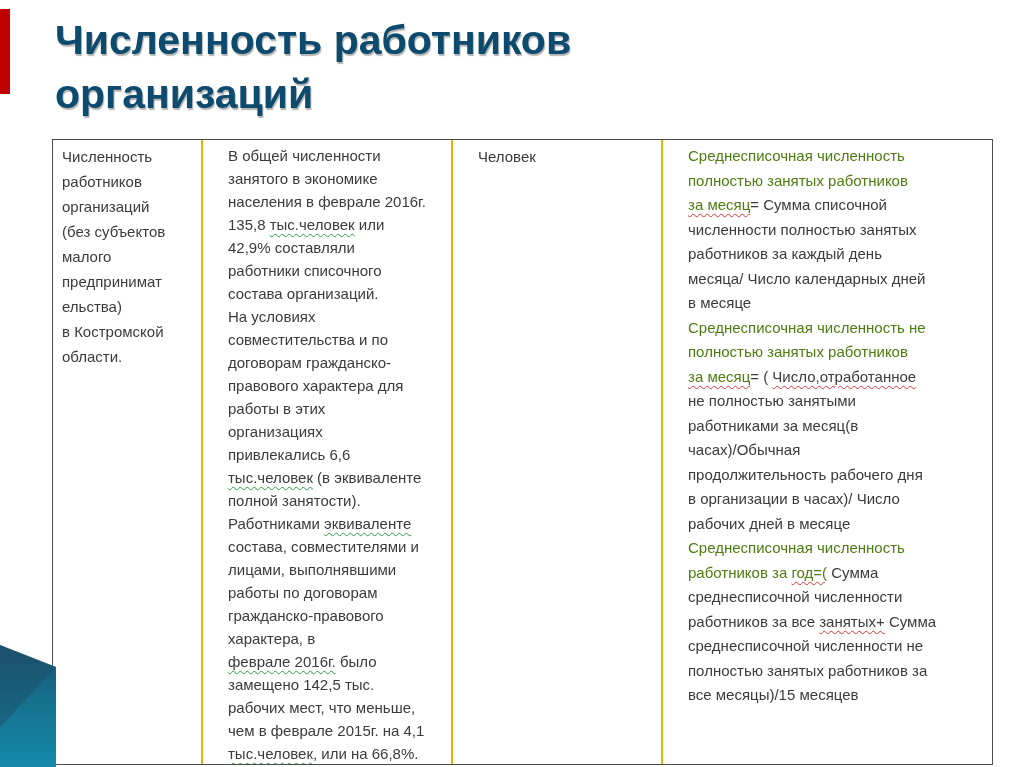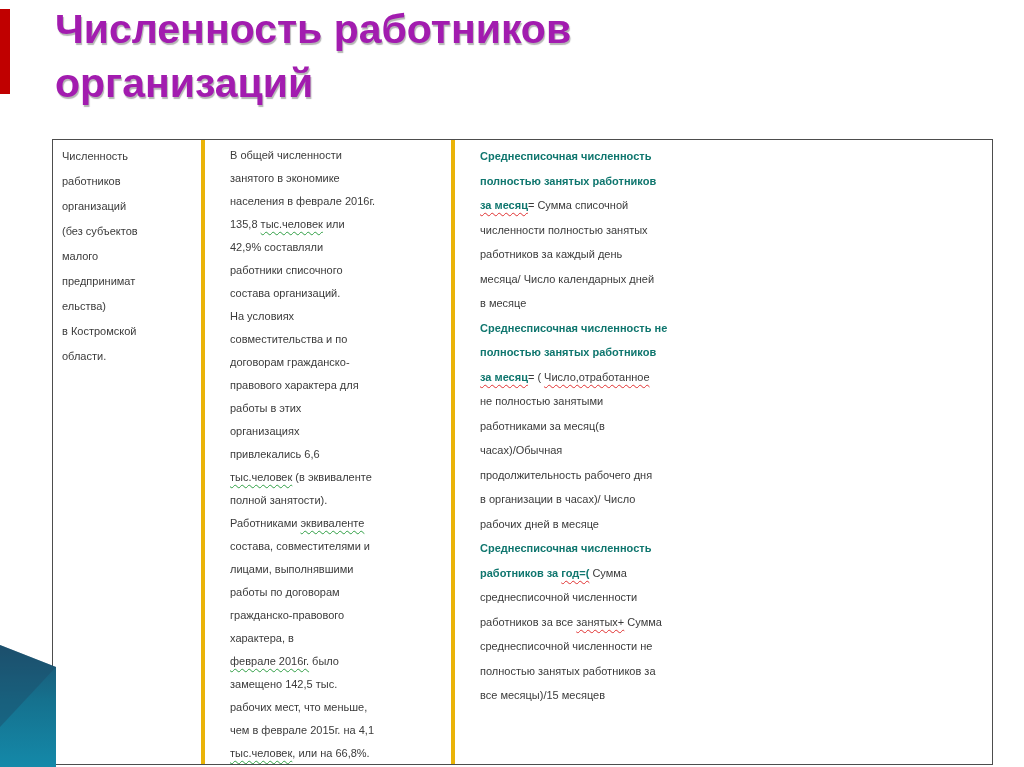--- a/index.html
+++ b/index.html
@@ -16,53 +16,53 @@
   }
   .accent-bar {
     position: absolute;
     left: 0; top: 9;
     top: 9px;
     width: 10px; height: 85px;
     background: #C00000;
   }
   .title {
     position: absolute;
-    left: 55px; top: 2px;
+    left: 55px; top: 13px;
     width: 760px;
     margin: 0;
     font-size: 41px;
     line-height: 54px;
     font-weight: bold;
-    color: #a21caf;
+    color: #0c4a6e;
     text-shadow: 1px 1.5px 1px rgba(40,40,40,0.35);
     letter-spacing: 0px;
   }
   .table {
     position: absolute;
     left: 52px; top: 139px;
     width: 941px; height: 626px;
     display: flex;
     border: 1px solid #4d4d4d;
     box-sizing: border-box;
     background: #ffffff;
   }
   .cell {
     box-sizing: border-box;
     padding: 4px 8px 0 9px;
     white-space: pre-line;
     color: #3b3b3b;
-    font-size: 11px;
+    font-size: 15px;
     overflow: hidden;
   }
-  .cell + .cell { border-left: 4px solid #eab308; padding-left: 25px; }
+  .cell + .cell { border-left: 2px solid #eab308; padding-left: 25px; }
   .col-indicator   { width: 148px; line-height: 25px; }
   .col-description { width: 250px; line-height: 23px; }
   .col-unit        { width: 210px; line-height: 25px; }
   .col-formulas    { width: 333px; flex: 1; line-height: 24.5px; }
-  .b { font-weight: bold; color: #0f766e; }
+  .b { font-weight: normal; color: #4d7c0f; }
   .u-green {
     text-decoration: underline;
     text-decoration-style: wavy;
     text-decoration-color: #2f9e44;
     text-decoration-thickness: 1px;
     text-underline-offset: 3px;
   }
   .u-red {
     text-decoration: underline;
     text-decoration-style: wavy;
@@ -116,20 +116,21 @@
 состава, совместителями и
 лицами, выполнявшими
 работы по договорам
 гражданско-правового
 характера, в
 </span><span class="u-green">феврале 2016г.</span><span> было
 замещено 142,5 тыс.
 рабочих мест, что меньше,
 чем в феврале 2015г. на 4,1
 </span><span class="u-green">тыс.человек</span><span>, или на 66,8%.</span></div>
+    <div class="cell col-unit"><span>Человек</span></div>
     <div class="cell col-formulas"><span class="b">Среднесписочная численность
 полностью занятых работников
 </span><span class="b u-red">за месяц</span><span>= Сумма списочной
 численности полностью занятых
 работников за каждый день
 месяца/ Число календарных дней
 в месяце
 </span><span class="b">Среднесписочная численность не
 полностью занятых работников
 </span><span class="b u-red">за месяц</span><span>= ( </span><span class="u-red">Число,отработанное</span><span>

